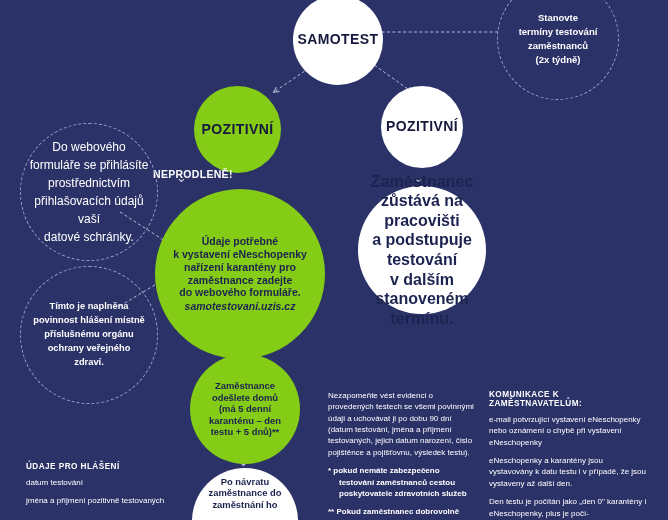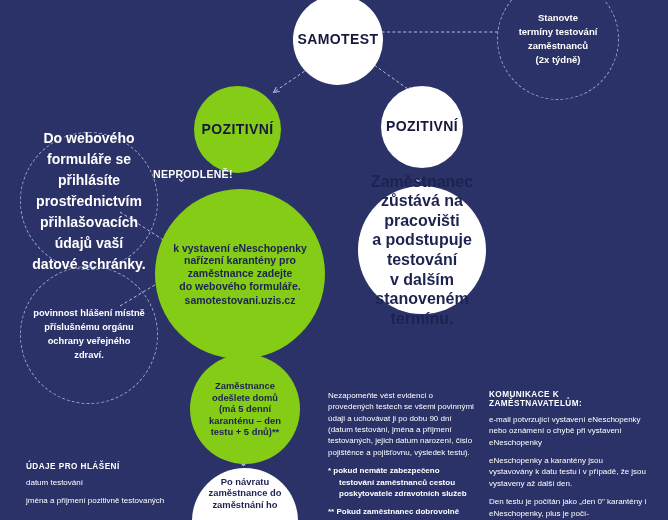--- a/index.html
+++ b/index.html
@@ -27,21 +27,21 @@
     color: #ffffff;
   }
   .cap {
     font-weight: bold;
     letter-spacing: .4px;
     font-size: 14px;
     color: #16193d;
   }
   .body-t { font-size: 10.5px; font-weight: bold; padding: 0 10px; }
 
-  .link-line { font-weight: bold; display: block; margin-top: 1px; }
+  .link-line { font-style: italic; font-weight: bold; display: block; margin-top: 1px; }
 
   
   .conn { position: absolute; pointer-events: none; }
   .chev { position: absolute; color: #cfd3e6; font-size: 13px; line-height: 1; }
 
   
   .col { position: absolute; color: #ffffff; }
   .col-h {
     font-size: 8.2px; font-weight: bold; letter-spacing: .45px;
     margin-bottom: 6px; text-transform: uppercase;
@@ -99,41 +99,43 @@
   <div class="circle c-yellow" style="left:194px; top:86px; width:87px; height:87px">
     <span class="cap">POZITIVNÍ</span>
   </div>
 
   <div class="circle c-white" style="left:381px; top:86px; width:82px; height:82px">
     <span class="cap">POZITIVNÍ</span>
   </div>
 
   <div class="label-bold" style="left:153px; top:168px">NEPRODLENĚ!</div>
 
-  <div class="circle c-dashed" style="left:20px; top:132px; width:138px; height:138px; font-size:14px; font-weight:bold; line-height:1.5">
+  <div class="circle c-dashed" style="left:20px; top:123px; width:138px; height:138px; font-size:12px; font-weight:normal; line-height:1.5">
     <div style="padding:0 6px">
       <div>Do webového</div>
       <div>formuláře se přihlásíte</div>
       <div>prostřednictvím</div>
       <div>přihlašovacích údajů vaší</div>
       <div>datové schránky.</div>
     </div>
   </div>
 
   <div class="circle c-dashed" style="left:20px; top:266px; width:138px; height:138px; font-size:9.3px; font-weight:bold; line-height:1.5">
     <div style="padding:0 6px">
+      <div>Tímto je naplněna</div>
       <div>povinnost hlášení místně</div>
       <div>příslušnému orgánu</div>
       <div>ochrany veřejného</div>
       <div>zdraví.</div>
     </div>
   </div>
 
   <div class="circle c-yellow" style="left:155px; top:189px; width:170px; height:170px">
     <div class="body-t">
+      <div>Údaje potřebné</div>
       <div>k vystavení eNeschopenky</div>
       <div>nařízení karantény pro</div>
       <div>zaměstnance zadejte</div>
       <div>do webového formuláře.</div>
       <span class="link-line">samotestovani.uzis.cz</span>
     </div>
   </div>
 
   <div class="circle c-white" style="left:358px; top:186px; width:128px; height:128px">
     <div class="body-t" style="font-size:16px; padding:0 8px">

